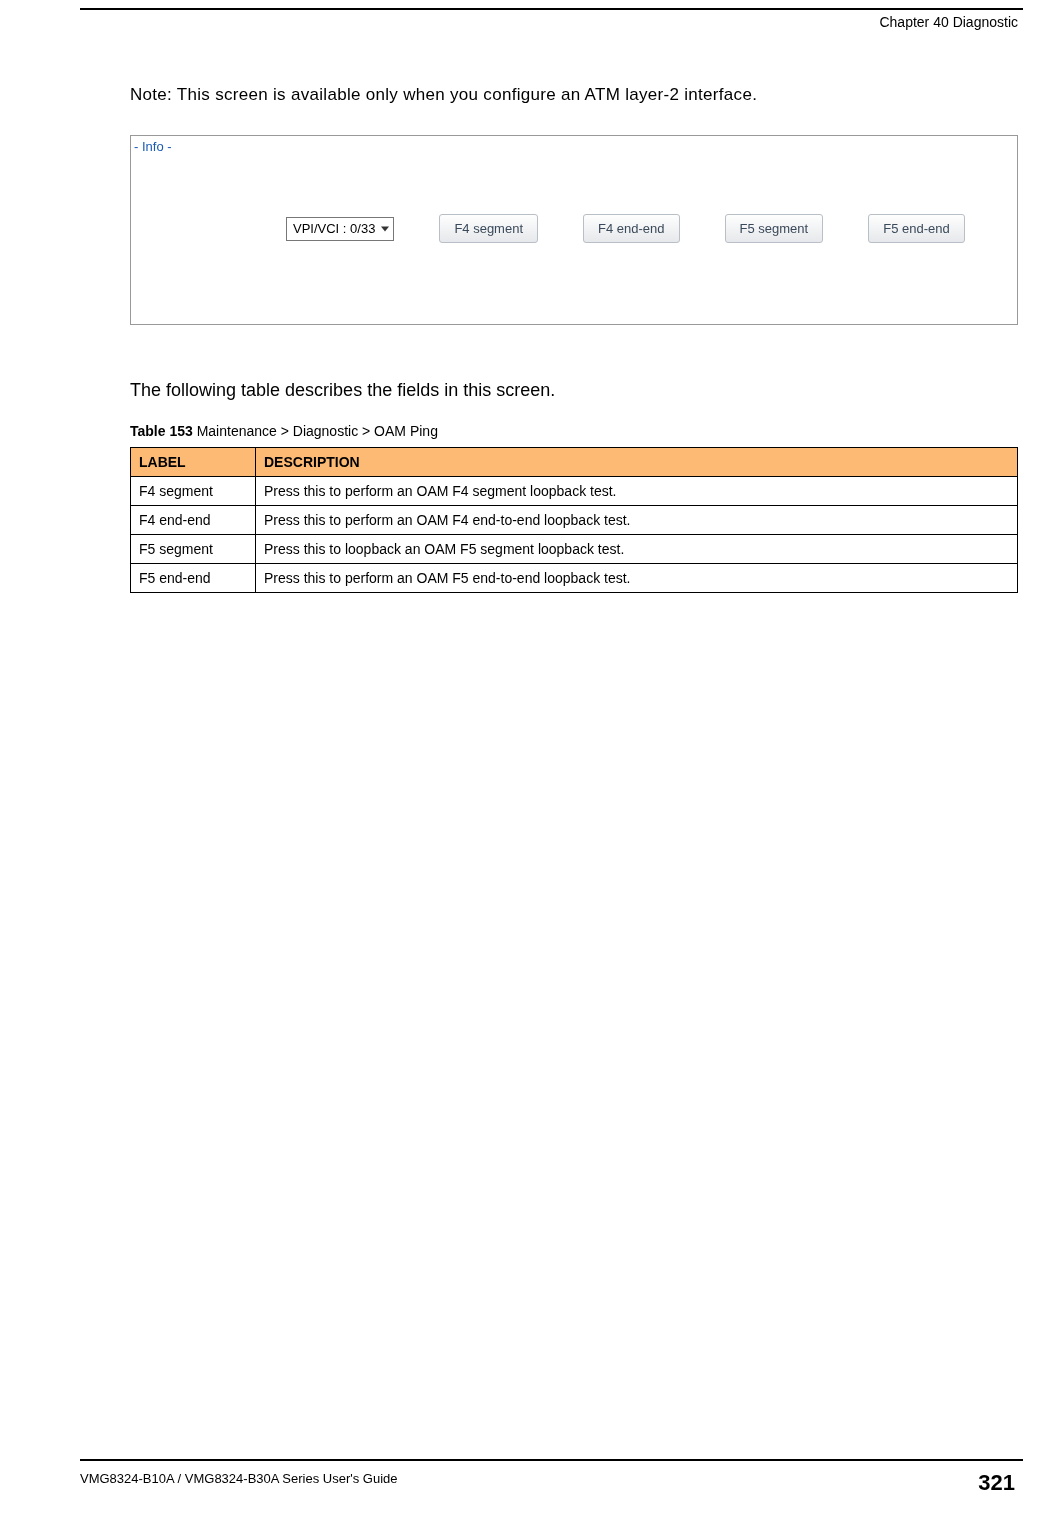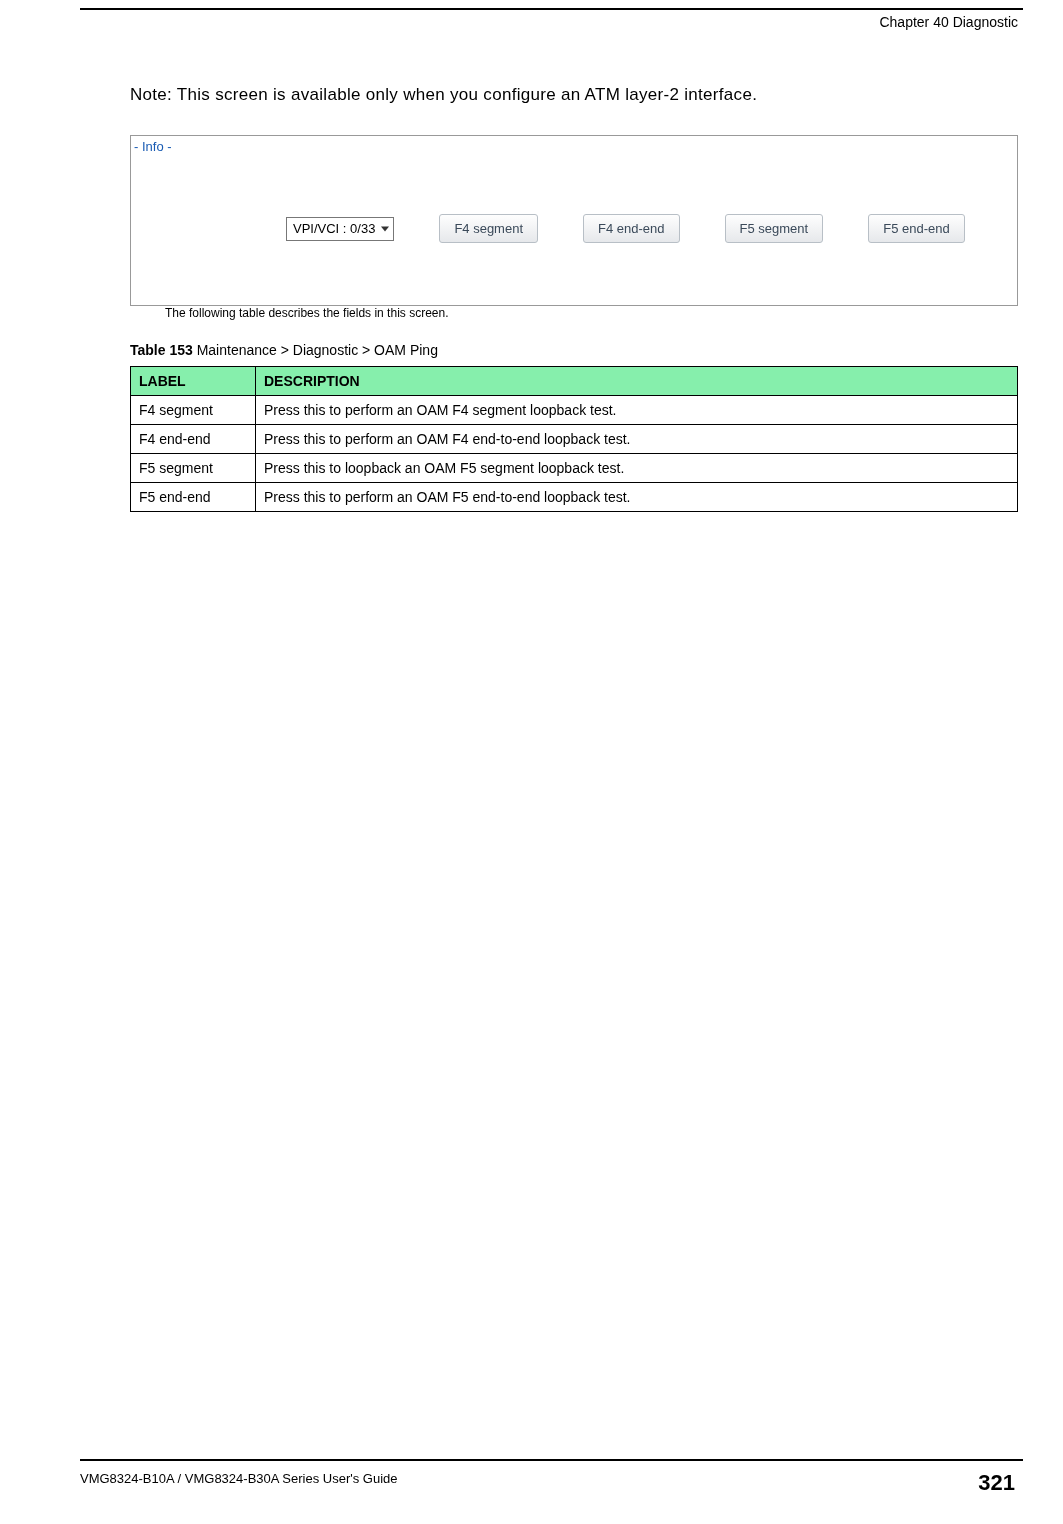--- a/index.html
+++ b/index.html
@@ -42,23 +42,24 @@
     }
     .figure-caption {
       font-size: 14px;
       margin-bottom: 12px;
     }
     .figure-caption b {
       font-weight: bold;
     }
     .figure-frame {
       border: 1px solid #999;
-      height: 171px;
+      height: 190px;
       position: relative;
       background: #fff;
+      margin-bottom: 55px;
     }
     .figure-frame .info-label {
       position: absolute;
       top: 3px;
       left: 3px;
       font-size: 13px;
       color: #195bb3;
     }
     .fig-controls {
       position: absolute;
@@ -98,44 +99,43 @@
       color: #3b4a5a;
       background: linear-gradient(#fefefe, #e6e8eb);
       border: 1px solid #b8bfc6;
       border-radius: 3px;
       padding: 6px 14px;
       cursor: pointer;
       min-width: 92px;
       text-align: center;
     }
     .table-intro {
-      font-size: 12px;
+      font-size: 18px;
       margin-bottom: 22px;
-      margin-left: 35px;
     }
     .table-caption {
       font-size: 14px;
       margin-bottom: 8px;
     }
     .table-caption b {
       font-weight: bold;
     }
     table.desc-table {
       width: 100%;
       border-collapse: collapse;
       font-size: 14px;
     }
     table.desc-table th, table.desc-table td {
       border: 1px solid #000;
       padding: 6px 8px;
       text-align: left;
       vertical-align: top;
     }
     table.desc-table thead th {
-      background: #86efac;
+      background: #fdba74;
       font-weight: bold;
     }
     table.desc-table td.label-col {
       width: 125px;
     }
     .footer-line {
       position: absolute;
       bottom: 63px;
       left: 80px;
       right: 40px;

